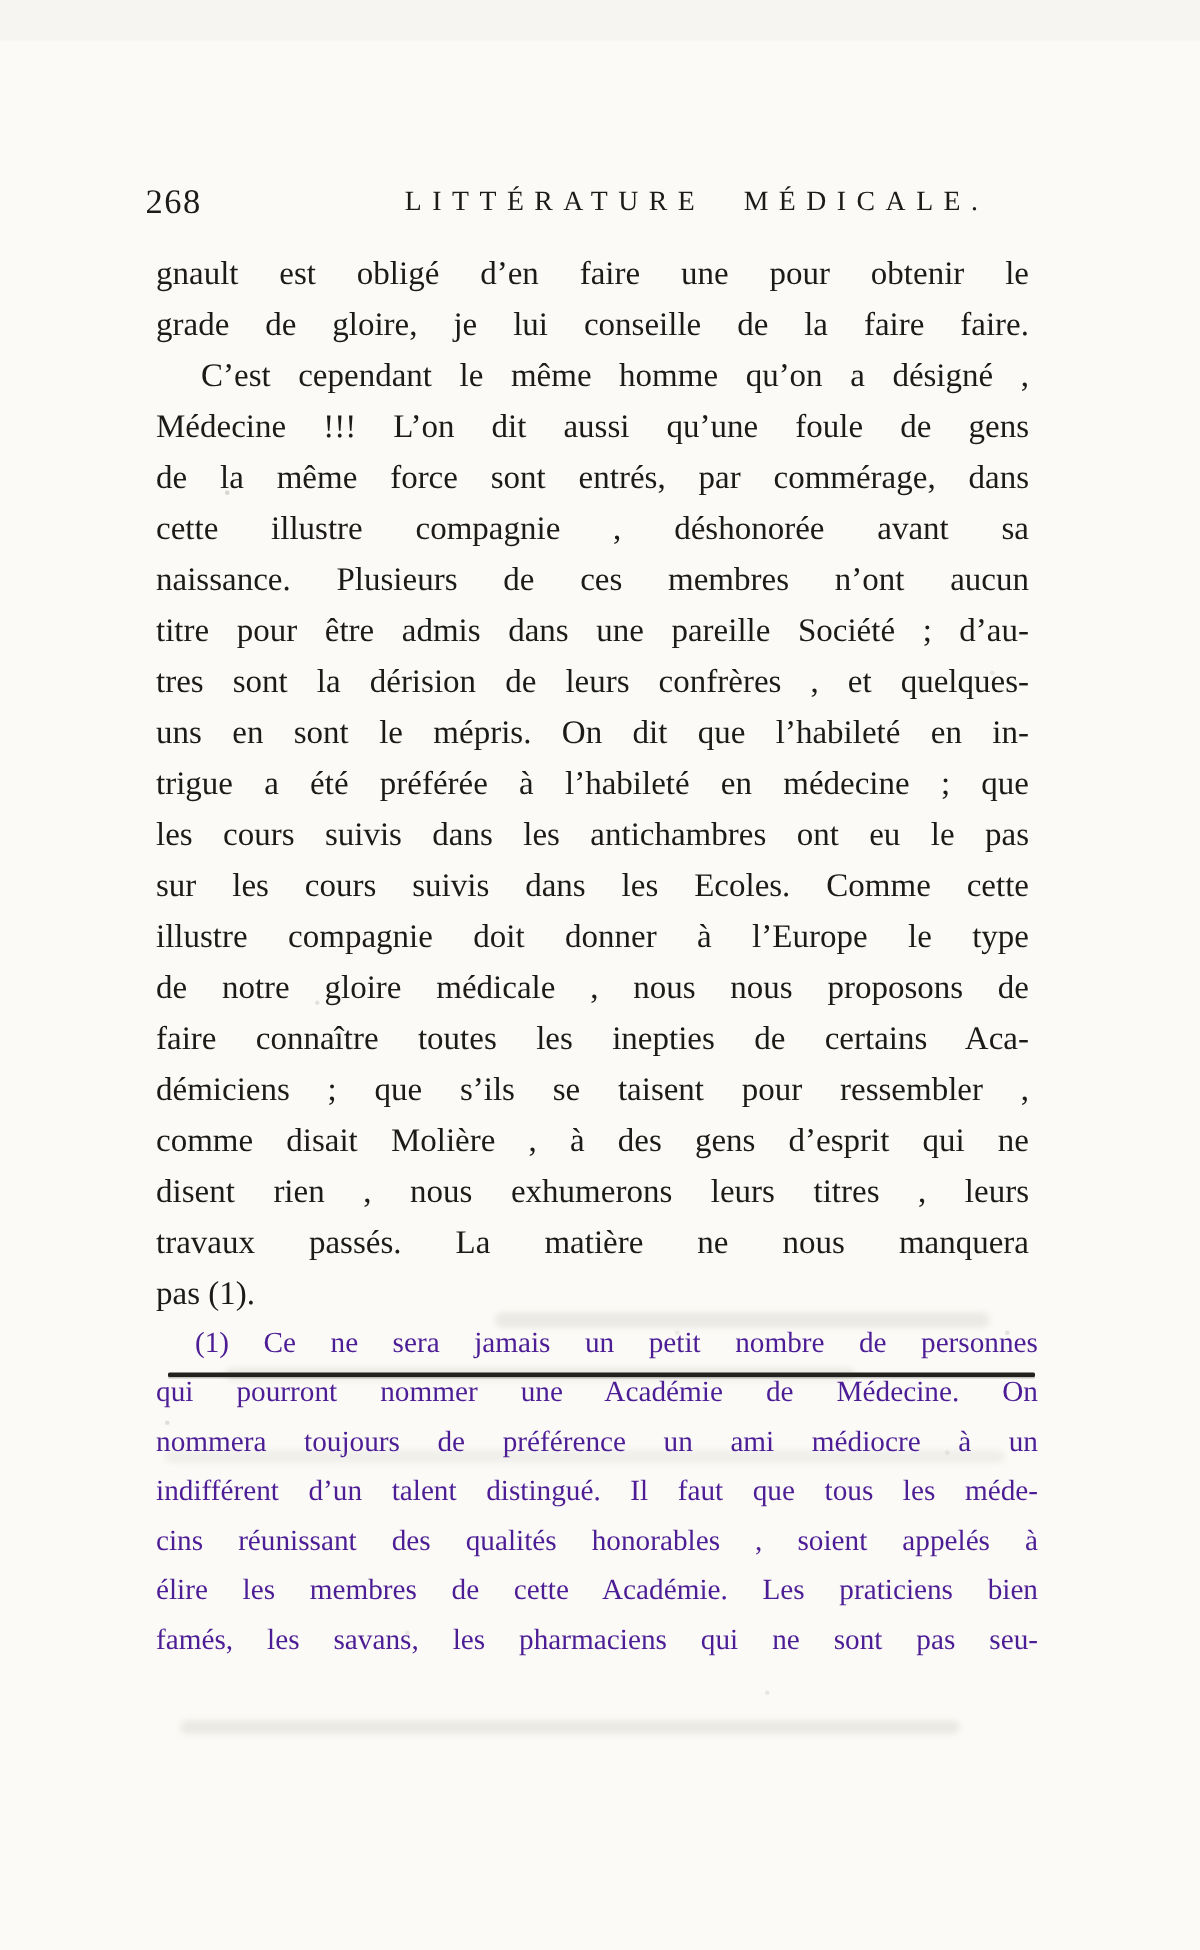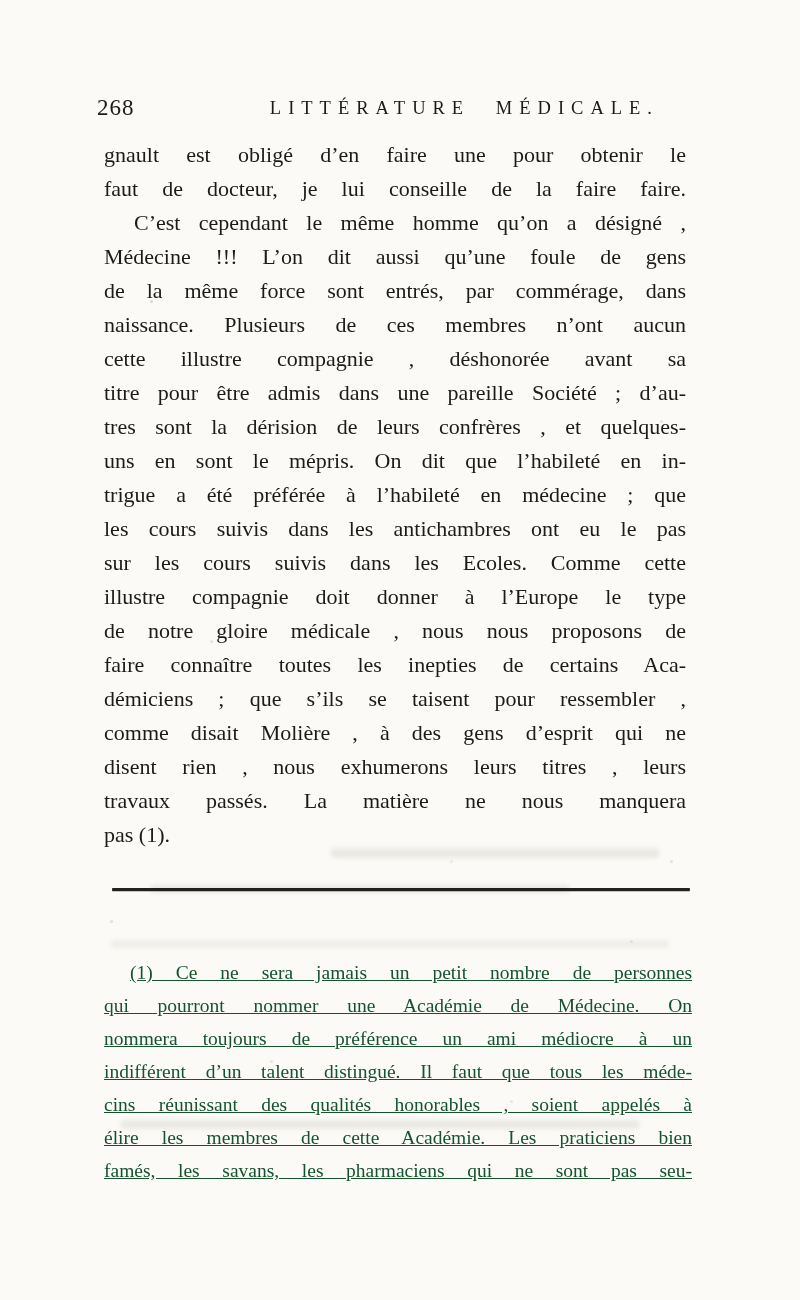--- a/index.html
+++ b/index.html
@@ -7,20 +7,21 @@
     width:800px;height:1300px;
     background:#f6f5f1;
     font-family:"Liberation Serif","DejaVu Serif",serif;
     color:#1c1b19;
     overflow:hidden;
     position:relative;
   }
   .page{
     position:absolute;inset:0;
     background:#fbfaf6;
+    margin-top:27px;
   }
   
   .speckles{
     position:absolute;width:3px;height:3px;border-radius:50%;
     background:rgba(60,58,52,.18);
     left:150px;top:300px;
     box-shadow:
       420px -80px 0 rgba(60,58,52,.12), 510px 120px 0 rgba(60,58,52,.10),
       60px 340px 0 rgba(60,58,52,.12), 300px 560px 1px rgba(60,58,52,.10),
       -40px 620px 0 rgba(60,58,52,.14), 480px 640px 1px rgba(60,58,52,.10),
@@ -66,24 +67,23 @@
   .line.end{text-align-last:left;}
   .line.indent{text-indent:30px;}
 
   .rule{
     position:absolute;left:112px;top:888px;width:578px;height:3px;
     background:#23211e;border-radius:1px;
     box-shadow:0 1px 0 rgba(35,33,30,.25);
   }
 
   .footnote{
-    position:absolute;left:104px;top:956px;width:588px;
+    position:absolute;left:104px;top:852px;width:588px;
     font-size:19.5px;line-height:33px;
-    color:#14532d;
-    text-decoration:underline;
+    color:#4c1d95;
   }
   .footnote .line{height:33px;}
   .footnote .line.indent{text-indent:26px;}
 </style>
 </head>
 <body>
 
 <div class="page">
 
   <div class="speckles"></div>
@@ -93,28 +93,28 @@
   <div class="ghost g4"></div>
 
   <div class="header">
     <span class="pagenum">268</span>
     <span class="runtitle">LITTÉRATURE MÉDICALE.</span>
   </div>
 
   <div class="bodytext">
     <div>
       <div class="line">gnault est obligé d’en faire une pour obtenir le</div>
-      <div class="line">faut de docteur, je lui conseille de la faire faire.</div>
+      <div class="line">grade de gloire, je lui conseille de la faire faire.</div>
     </div>
     <div>
       <div class="line indent">C’est cependant le même homme qu’on a désigné ,</div>
       <div class="line">Médecine !!! L’on dit aussi qu’une foule de gens</div>
       <div class="line">de la même force sont entrés, par commérage, dans</div>
+      <div class="line">cette illustre compagnie , déshonorée avant sa</div>
       <div class="line">naissance. Plusieurs de ces membres n’ont aucun</div>
-      <div class="line">cette illustre compagnie , déshonorée avant sa</div>
       <div class="line">titre pour être admis dans une pareille Société ; d’au-</div>
       <div class="line">tres sont la dérision de leurs confrères , et quelques-</div>
       <div class="line">uns en sont le mépris. On dit que l’habileté en in-</div>
       <div class="line">trigue a été préférée à l’habileté en médecine ; que</div>
       <div class="line">les cours suivis dans les antichambres ont eu le pas</div>
       <div class="line">sur les cours suivis dans les Ecoles. Comme cette</div>
       <div class="line">illustre compagnie doit donner à l’Europe le type</div>
       <div class="line">de notre gloire médicale , nous nous proposons de</div>
       <div class="line">faire connaître toutes les inepties de certains Aca-</div>
       <div class="line">démiciens ; que s’ils se taisent pour ressembler ,</div>

